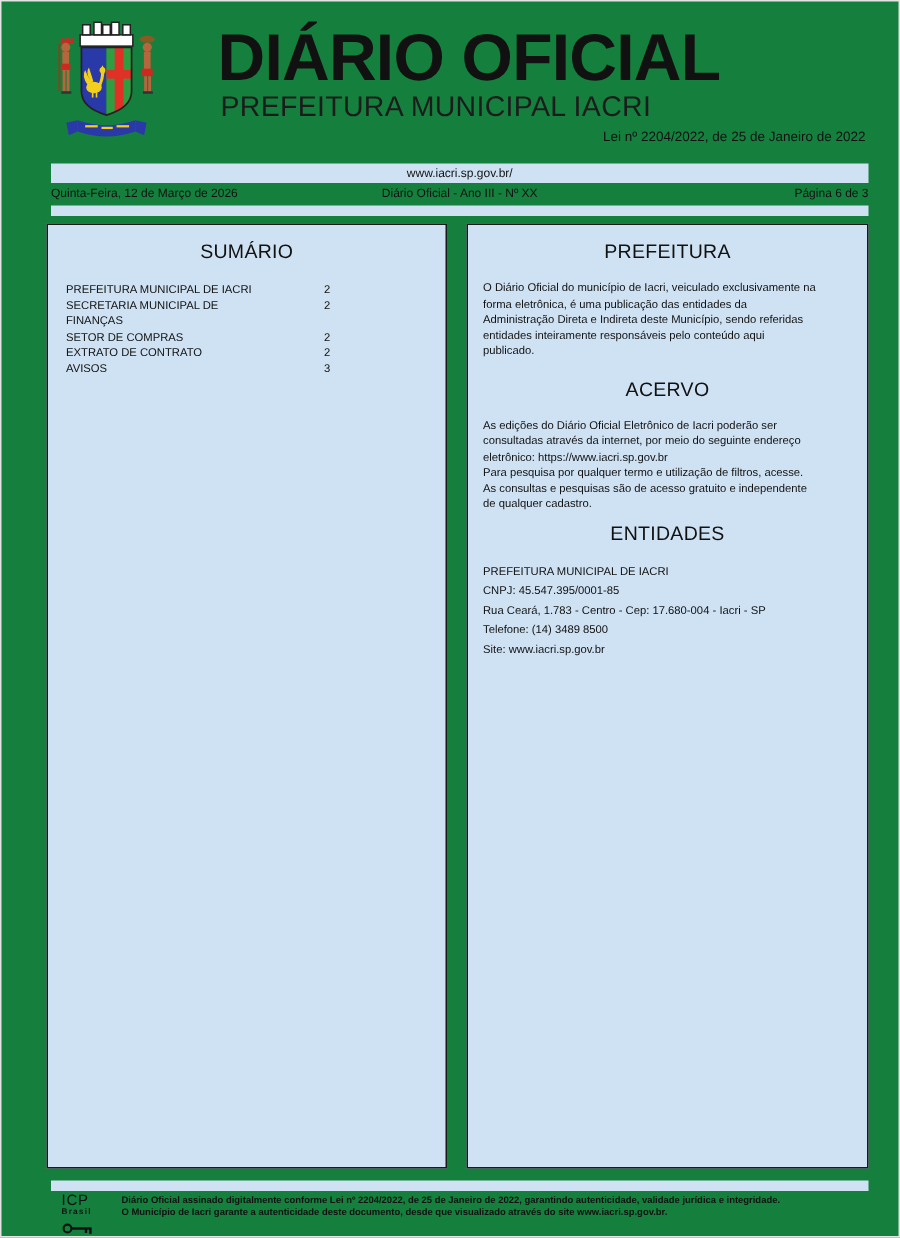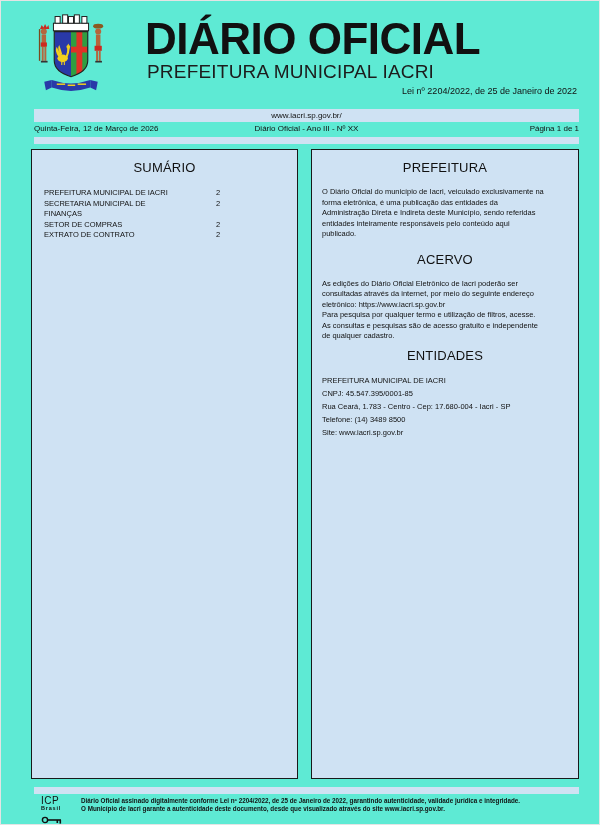--- a/index.html
+++ b/index.html
@@ -1,19 +1,19 @@
 <!DOCTYPE html>
 <html lang="pt"><head>
 <meta charset="utf-8">
 <style>
   html,body { margin:0; padding:0; background:#ffffff; }
   .page {
     position:relative;
     width:600px; height:825px;
-    background:#5eead4;
+    background:#15803d;
     font-family:"Liberation Sans", sans-serif;
     color:#111;
     overflow:hidden;
     border:1px solid #e4e4e4;
     box-sizing:border-box;
   }
   
   .crest { position:absolute; left:28px; top:8px; width:84px; height:92px; }
   .main-title {
     position:absolute; left:144px; top:16px;
@@ -147,21 +147,21 @@
   </div>
 
   <div class="main-title">DIÁRIO OFICIAL</div>
   <div class="sub-title">PREFEITURA MUNICIPAL IACRI</div>
   <div class="law-line">Lei nº 2204/2022, de 25 de Janeiro de 2022</div>
 
   <div class="band band-url">www.iacri.sp.gov.br/</div>
   <div class="mast-row">
     <span class="mast-left">Quinta-Feira, 12 de Março de 2026</span>
     <span class="mast-center">Diário Oficial - Ano III - Nº XX</span>
-    <span class="mast-right">Página 1 de 1</span>
+    <span class="mast-right">Página 6 de 3</span>
   </div>
   <div class="band band-thin"></div>
 
   <div class="box box-left">
     <div class="box-heading">SUMÁRIO</div>
     <div class="toc">
       <div class="toc-row">
         <span class="toc-label">PREFEITURA MUNICIPAL DE IACRI</span>
         <span class="toc-page">2</span>
       </div>
@@ -170,20 +170,24 @@
 FINANÇAS</span>
         <span class="toc-page">2</span>
       </div>
       <div class="toc-row">
         <span class="toc-label">SETOR DE COMPRAS</span>
         <span class="toc-page">2</span>
       </div>
       <div class="toc-row">
         <span class="toc-label">EXTRATO DE CONTRATO</span>
         <span class="toc-page">2</span>
+      </div>
+      <div class="toc-row">
+        <span class="toc-label">AVISOS</span>
+        <span class="toc-page">3</span>
       </div>
     </div>
   </div>
 
   <div class="box box-right">
     <div class="box-heading">PREFEITURA</div>
     <div class="box-para">O Diário Oficial do município de Iacri, veiculado exclusivamente na
 forma eletrônica, é uma publicação das entidades da
 Administração Direta e Indireta deste Município, sendo referidas
 entidades inteiramente responsáveis pelo conteúdo aqui

